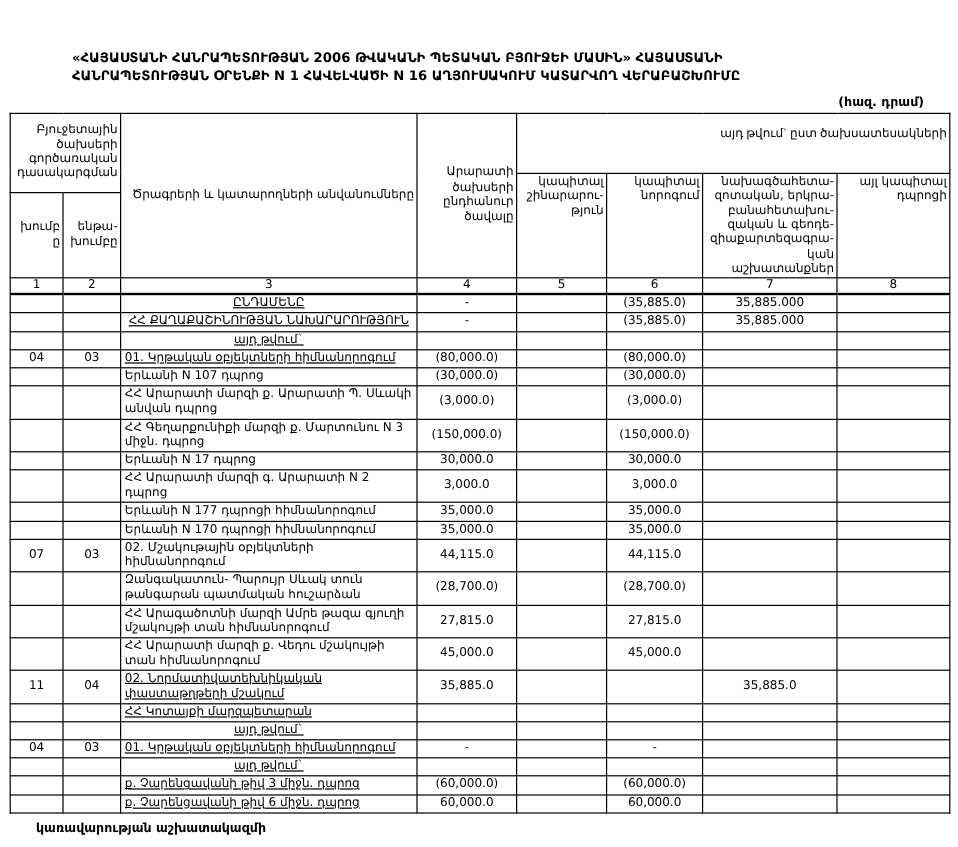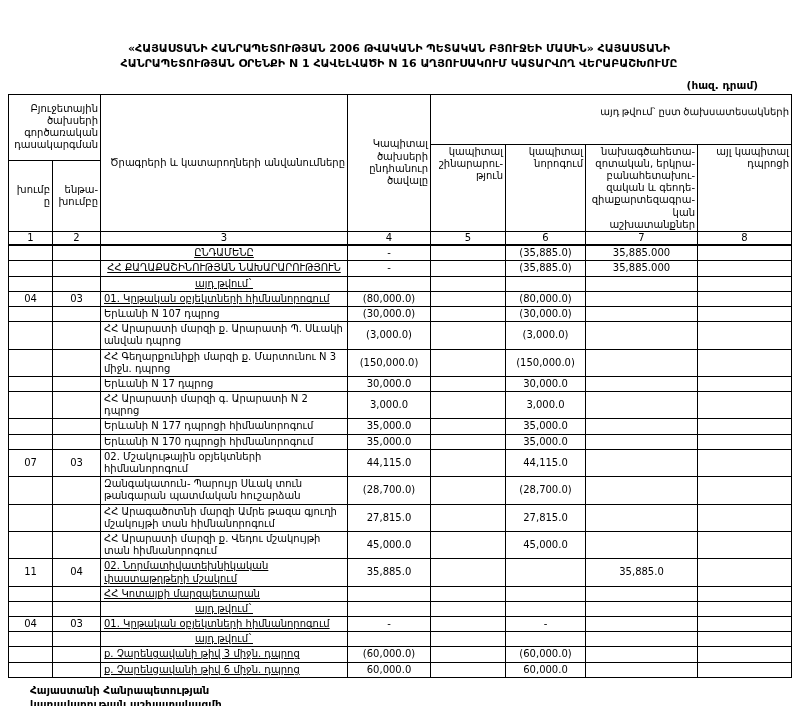--- a/index.html
+++ b/index.html
@@ -2,25 +2,25 @@
 <html><head>
 <meta charset="utf-8">
 <style>
   html,body{margin:0;padding:0;}
   body{
     width:798px;height:706px;background:#fff;color:#000;
     font-family:"DejaVu Sans","Liberation Sans",sans-serif;
     overflow:hidden;
   }
   .title{
-    margin-top:42px;text-align:center;font-weight:bold;
+    margin-top:42px;text-align:left;font-weight:bold;
     font-size:11px;line-height:1.35;padding:0 60px;
   }
   .units{
-    text-align:right;padding-right:40px;font-weight:bold;
+    text-align:right;padding-right:28px;font-weight:bold;
     font-size:10.5px;margin-top:7px;margin-bottom:3px;
   }
   table{
     border-collapse:collapse;margin-left:8px;width:783px;table-layout:fixed;
   }
   td{
     border:1px solid #000;font-size:10px;line-height:1.22;
     padding:0 2px;vertical-align:middle;overflow:hidden;word-wrap:break-word;
   }
   .hc{text-align:right;}
@@ -60,21 +60,21 @@
       <col style="width:83px">
     <col style="width:75px">
       <col style="width:80px">
       <col style="width:112px">
       <col style="width:94px">
   </colgroup>
   <thead>
     <tr class="hA">
       <td colspan="2" rowspan="2" class="hc">Բյուջետային ծախսերի գործառական դասակարգման</td>
       <td rowspan="3" class="hc">Ծրագրերի և կատարողների անվանումները</td>
-      <td rowspan="3" class="hc">Կապիտալ ծախսերի ընդհանուր ծավալը</td>
+      <td rowspan="3" class="hc">Արարատի ծախսերի ընդհանուր ծավալը</td>
       <td colspan="4" class="hc ofw">այդ թվում` ըստ ծախսատեսակների</td>
     </tr>
     <tr class="hB">
       <td rowspan="2" class="hc sub">կապիտալ շինարարու-թյուն</td>
       <td rowspan="2" class="hc sub">կապիտալ նորոգում</td>
       <td rowspan="2" class="hc sub">նախագծահետա-զոտական, երկրա-բանահետախու-զական և գեոդե-զիաքարտեզագրա-կան աշխատանքներ</td>
       <td rowspan="2" class="hc sub">այլ կապիտալ դպրոցի</td>
     </tr>
     <tr class="hC">
       <td class="hc">խումբը</td>
@@ -310,18 +310,17 @@
         <td class="num"></td>
         <td class="num">60,000.0</td>
         <td class="num"></td>
         <td class="num"></td>
       </tr>
     </tbody>
 </table>
 
 <div class="footer">
   <div>
-    <div>Հայաստանի Հանրապետության</div>
     <div>կառավարության աշխատակազմի</div>
 
   </div>
 
 </div>
 
 </body></html>

